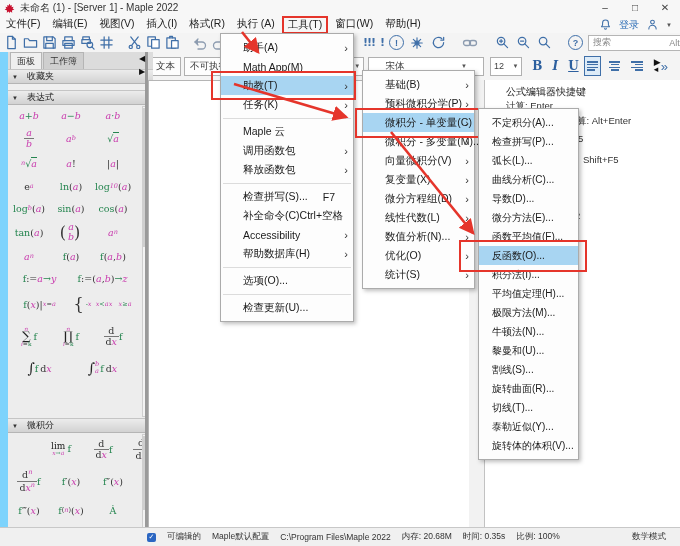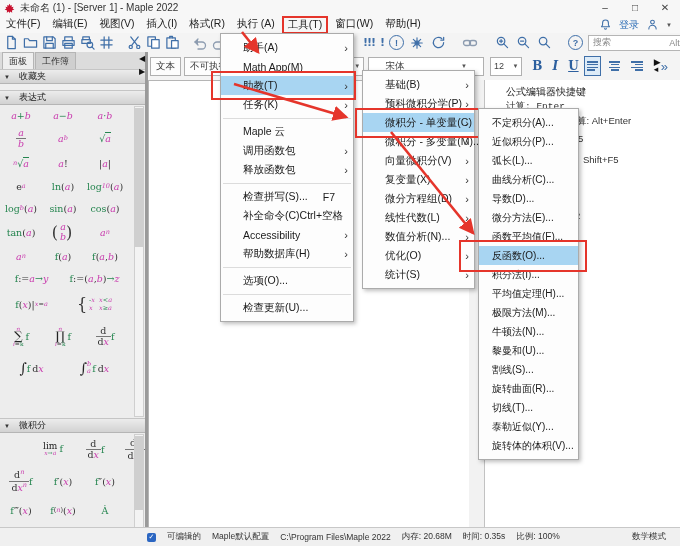--- a/index.html
+++ b/index.html
@@ -37,21 +37,21 @@
   #size-combo{margin-left:6px;width:30px;height:17px;border:1px solid #b0b0b0;background:#fff;display:flex;align-items:center;font-size:9px;color:#444;padding:0 3px;justify-content:space-between;}
   .txt-tool{font-family:"DejaVu Serif",serif;color:#2c5f9e;font-size:12px;margin-left:10px;font-weight:bold;}
   #italic-btn{font-style:italic;font-weight:bold;}
   #underline-btn{text-decoration:underline;}
   .align-btn{width:14px;height:14px;margin-left:5px;border:1px solid transparent;display:flex;flex-direction:column;justify-content:center;gap:1.5px;padding:2px;}
   .align-btn span{display:block;height:1.2px;background:#3f6fa8;}
   .align-btn.sel{border:1px solid #3f6fa8;background:#ddebf7;}
   #marker-icon{margin-left:8px;color:#111;font-size:9px;line-height:7px;}
   #more-chevron{margin-left:auto;margin-right:12px;color:#3f6fa8;font-size:13px;}
   
-  #sidebar{position:absolute;left:0;top:52px;width:145px;height:475px;background:#e4e4e4;}
+  #sidebar{position:absolute;left:8px;top:52px;width:145px;height:475px;background:#e4e4e4;}
   #sidebar-tabs{display:flex;height:17px;font-size:9px;color:#333;padding-left:2px;background:#dcdcdc;}
   .sbtab{padding:2px 6px;border:1px solid #b5b5b5;border-bottom:none;margin-right:1px;background:#cfcfcf;white-space:nowrap;}
   .sbtab.active{background:#efefef;}
   .sec-header{height:13px;background:linear-gradient(#ececec,#d2d2d2);border-top:1px solid #c5c5c5;border-bottom:1px solid #b5b5b5;font-size:9px;color:#222;display:flex;align-items:center;padding-left:4px;gap:9px;}
   .sec-arrow{font-size:6px;color:#333;}
   #fav-strip{height:6px;background:#efefef;}
   .pal-content{position:relative;background:#ededed;overflow:hidden;}
   #expr-content{height:313px;}
   #calc-content{height:96px;}
   .pal-scroll{position:absolute;right:1px;top:1px;bottom:1px;width:8px;background:#f3f3f3;border:1px solid #cfcfcf;}
@@ -64,30 +64,30 @@
   .p-cell sup,.p-cell sub{font-size:6.5px;}
   .frac{display:inline-flex;flex-direction:column;align-items:center;line-height:1.05;}
   .frac .den{border-top:1px solid #777;padding:0 2px;}
   .rad{border-top:1px solid #25854f;}
   .bigop{display:inline-flex;flex-direction:column;align-items:center;line-height:.85;margin-right:2px;}
   .bigop .t,.bigop .b{font-size:6px;}
   .bigop .sym{font-size:12px;color:#222;font-style:normal;}
   .int{font-size:14px;color:#222;}
   .intlim{display:inline-flex;flex-direction:column;font-size:6px;line-height:1.1;margin-right:1px;}
   .brace{font-size:16px;color:#333;margin-right:2px;font-weight:400;}
-  .pw{display:inline-flex;flex-direction:column;font-size:6.5px;line-height:1.3;text-align:left;}
+  .pw{display:inline-flex;flex-direction:row;font-size:6.5px;line-height:1.3;text-align:left;}
   
   #splitter{position:absolute;left:145px;top:52px;width:3px;height:475px;background:#9a9a9a;}
   .collapse-tri{position:absolute;left:139px;font-size:8px;color:#111;line-height:8px;}
   
   #document{position:absolute;left:148px;top:80px;width:320px;height:447px;background:#fff;border:1px solid #b5b5b5;}
   #gapstrip{position:absolute;left:469px;top:80px;width:15px;height:447px;background:#f2f2f2;}
   #rightpanel{position:absolute;left:484px;top:80px;width:196px;height:447px;background:#fff;border-left:1px solid #c2c2c2;}
   #panel-title{position:absolute;left:21px;top:5px;font-size:10px;color:#222;}
-  #panel-line1{position:absolute;left:21px;top:20px;font-size:9.5px;color:#333;font-family:Liberation Mono, monospace;}
+  #panel-line1{position:absolute;left:21px;top:20px;font-size:9.5px;color:#333;}
   .frag{position:absolute;font-size:9.5px;color:#333;z-index:5;white-space:nowrap;}
   #frag-0{left:577px;top:115px;} #frag-1{left:578px;top:133px;}
   #frag-2{left:583px;top:154px;} #frag-3{left:575px;top:210px;}
   
   #statusbar{position:absolute;left:0;top:527px;width:680px;height:19px;background:#f0f0f0;border-top:1px solid #c8c8c8;display:flex;align-items:center;font-size:8.5px;color:#333;padding-left:147px;box-sizing:border-box;gap:11px;}
   #status-check{width:9px;height:9px;background:#2b66c2;border-radius:2px;color:#fff;font-size:7px;display:flex;align-items:center;justify-content:center;flex:0 0 auto;}
   #status-mode{margin-left:auto;margin-right:14px;}
   
   .menu{position:absolute;background:#fdfdfd;border:1px solid #ababab;box-shadow:2px 2px 4px rgba(0,0,0,.25);padding:4px 0;font-size:10.5px;z-index:20;}
   #menu-tools{left:220px;top:33px;width:132px;}
@@ -743,21 +743,21 @@
       <div class="menu-row">
         <span>统计(S)</span>
         <span class="subarrow">›</span>
       </div>
     </div>
   <div class="menu" id="menu-calc">
       <div class="menu-row">
         <span>不定积分(A)...</span>
       </div>
       <div class="menu-row">
-        <span>近似积分(P)...</span>
+        <span>检查拼写(P)...</span>
       </div>
       <div class="menu-row">
         <span>弧长(L)...</span>
       </div>
       <div class="menu-row">
         <span>曲线分析(C)...</span>
       </div>
       <div class="menu-row">
         <span>导数(D)...</span>
       </div>

